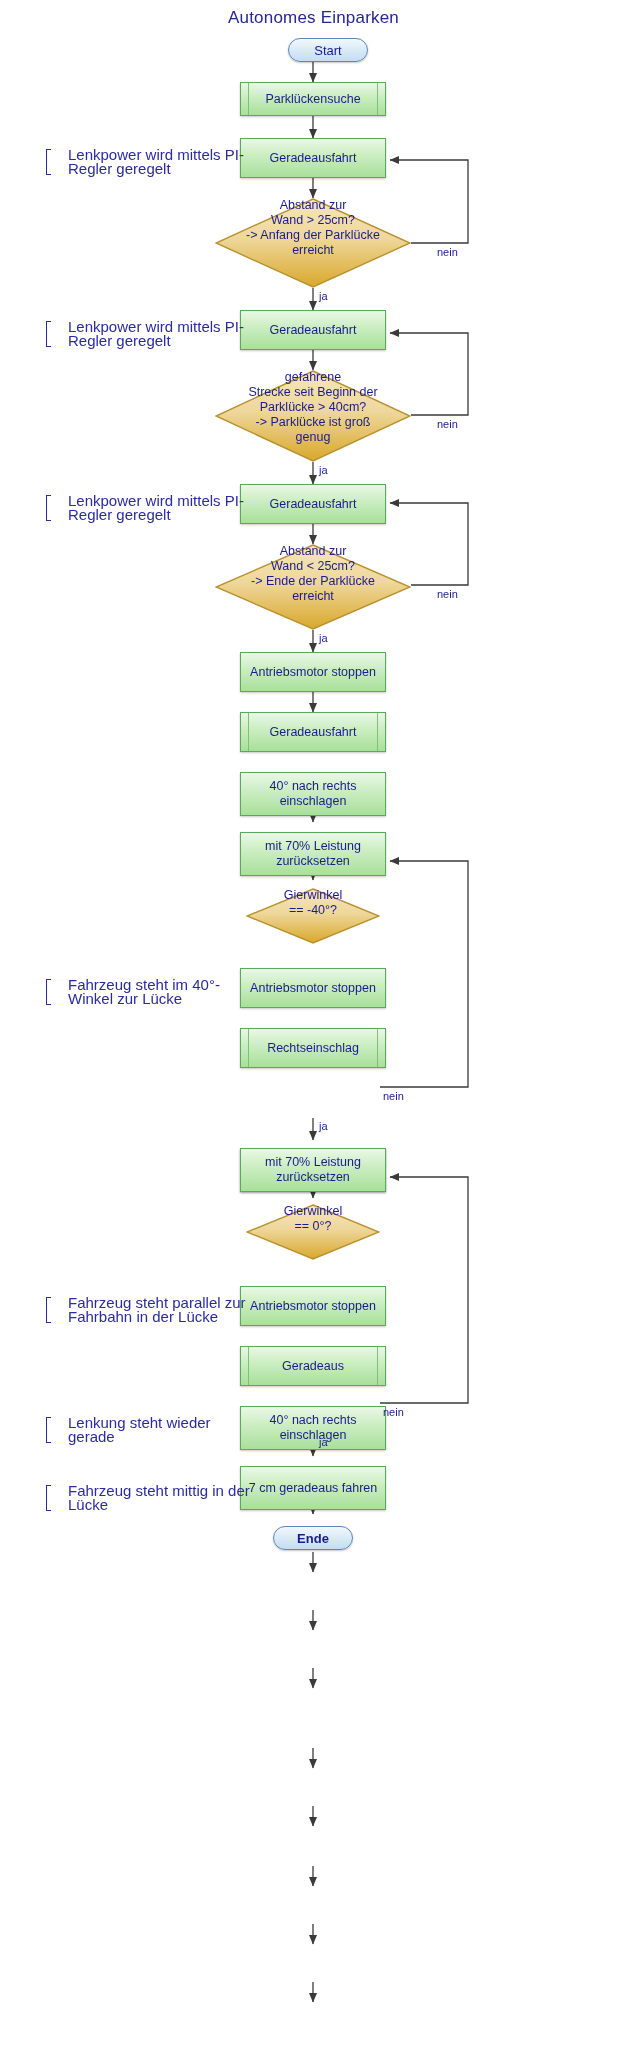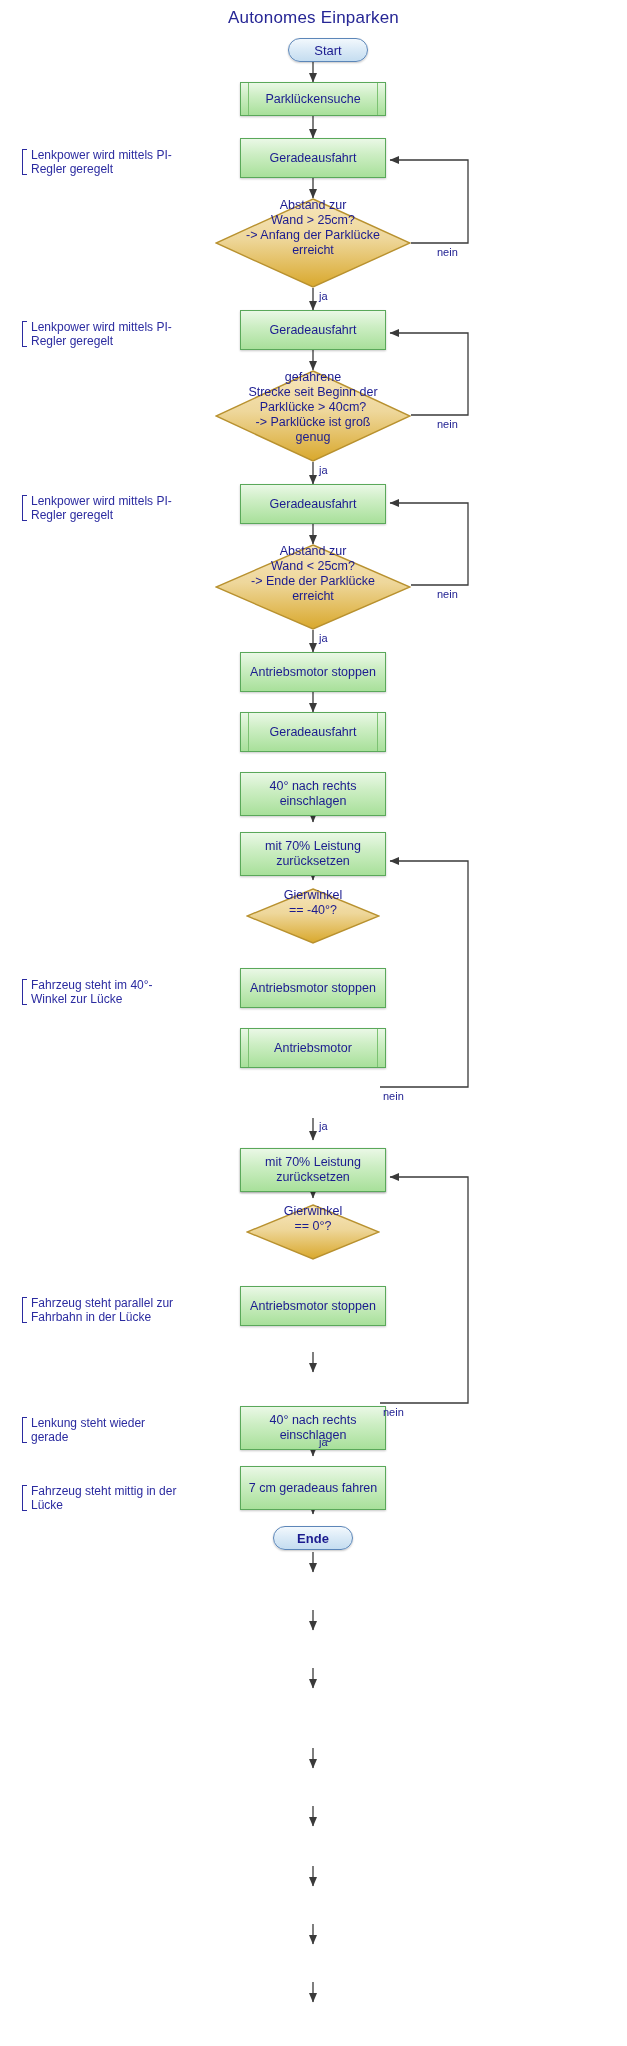--- a/index.html
+++ b/index.html
@@ -37,22 +37,22 @@
   .subroutine::after{right:7px;}
 
   
   .decision{position:absolute;display:flex;justify-content:center;}
   .decision .dshape{position:absolute;inset:0;}
   .decision .dtext{position:relative;z-index:2;text-align:center;
                    font-size:12.5px;line-height:15px;color:#1b1b8f;padding:0 6px;}
 
   .edgelabel{position:absolute;font-size:11px;color:#1b1b8f;}
 
-  .note{position:absolute;font-size:12px;line-height:14px;color:#2b2bA0;
-        padding-left:9px;}
+  .note{position:absolute;font-size:15px;line-height:14px;color:#2b2bA0;
+        padding-left:22px;margin-left:24px;}
   .note::before{content:"";position:absolute;left:0;top:1px;bottom:1px;width:4px;
         border:1px solid #2b2bA0;border-right:none;}
 </style>
 </head>
 <body>
 
 <div id="canvas">
 
   <div class="title">Autonomes Einparken</div>
 
@@ -151,35 +151,36 @@
 
   <div class="decision" style="left:246px;top:888px;width:134px;height:56px;">
     <svg class="dshape" viewBox="0 0 134 56" preserveAspectRatio="none">
       <polygon points="67,1 133,28 67,55 1,28" fill="url(#gdec)" stroke="#b8912f" stroke-width="1.4"></polygon>
     </svg>
     <div class="dtext">Gierwinkel<br>== -40°?</div>
   </div>
 
   <div class="node process" style="left:240px;top:968px;width:146px;height:40px;">Antriebsmotor stoppen</div>
 
-  <div class="node subroutine" style="left:240px;top:1028px;width:146px;height:40px;">Antriebsmotor</div>
+  <div class="node subroutine" style="left:240px;top:1028px;width:146px;height:40px;">Rechtseinschlag</div>
 
   <div class="node process" style="left:240px;top:1148px;width:146px;height:44px;padding-left:8px;">80° nach links<br>einschlagen</div>
 
   <div class="node process" style="left:240px;top:1148px;width:146px;height:44px;">mit 70% Leistung<br>zurücksetzen</div>
 
   <div class="decision" style="left:246px;top:1204px;width:134px;height:56px;">
     <svg class="dshape" viewBox="0 0 134 56" preserveAspectRatio="none">
       <polygon points="67,1 133,28 67,55 1,28" fill="url(#gdec)" stroke="#b8912f" stroke-width="1.4"></polygon>
     </svg>
     <div class="dtext">Gierwinkel<br>== 0°?</div>
   </div>
 
   <div class="node process" style="left:240px;top:1286px;width:146px;height:40px;">Antriebsmotor stoppen</div>
 
+  <div class="node subroutine" style="left:240px;top:1346px;width:146px;height:40px;">Geradeaus</div>
 
   <div class="node process" style="left:240px;top:1406px;width:146px;height:44px;">40° nach rechts<br>einschlagen</div>
 
   <div class="node process" style="left:240px;top:1466px;width:146px;height:44px;">7 cm geradeaus fahren</div>
 
   <div class="node terminal" style="left:273px;top:1526px;width:80px;height:24px;font-weight:bold;">Ende</div>
 
   <div class="edgelabel" style="left:437px;top:246px;">nein</div>
   <div class="edgelabel" style="left:319px;top:290px;">ja</div>
 

